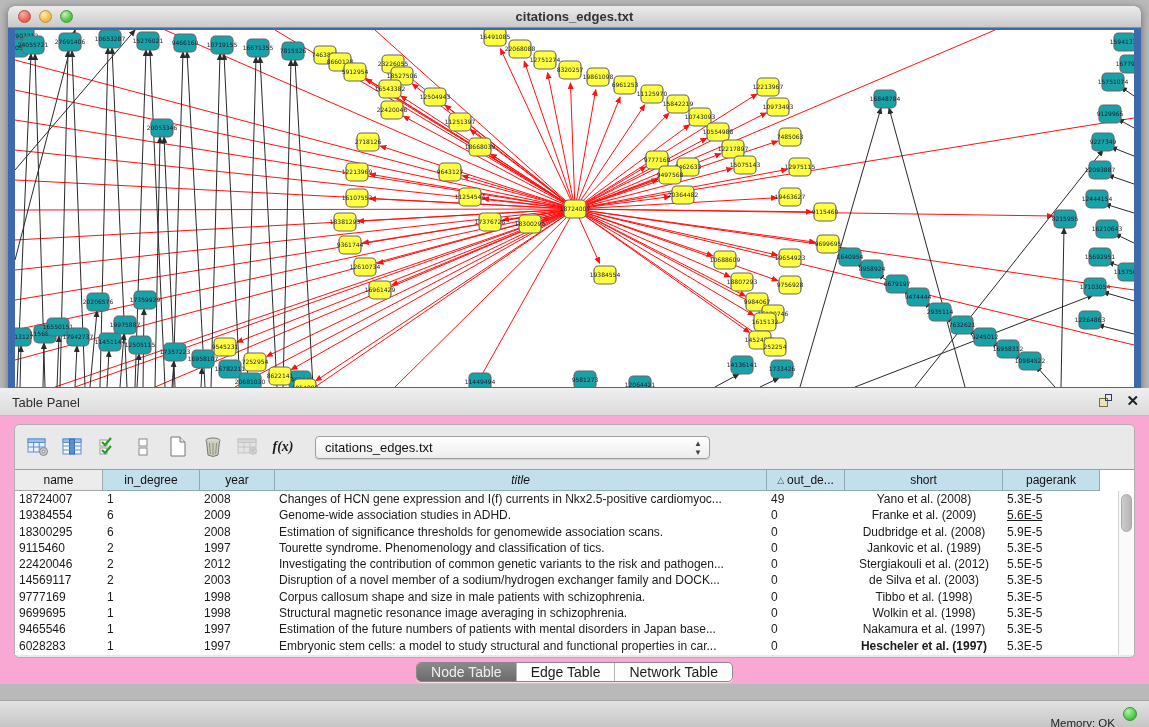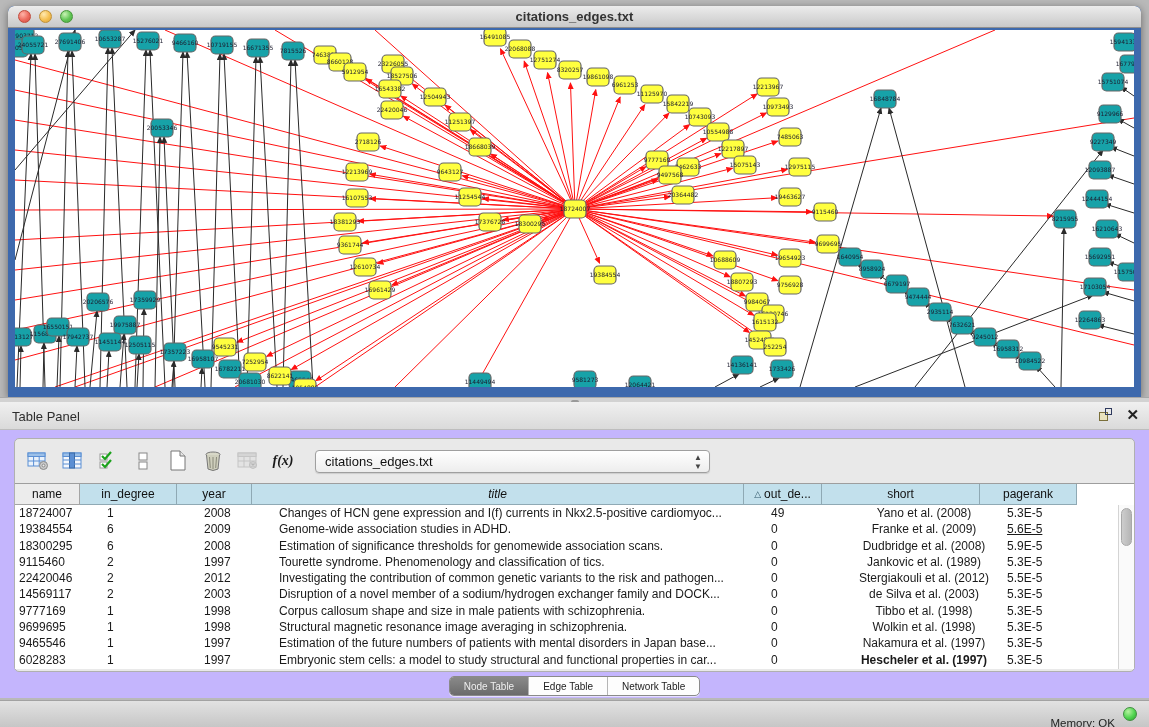--- a/index.html
+++ b/index.html
@@ -22,21 +22,21 @@
   .canvas-wrap svg { display:block; }
   .node-label { font-size:6px; fill:#1c1c2e; font-family:"DejaVu Sans", sans-serif; }
 
   
   .splitter { position:absolute; left:0; top:397px; width:1149px; height:7px; background:#d2d2d2;
     border-top:1px solid #a8a8a8; }
   .splitter .grip { position:absolute; left:571px; top:2px; width:8px; height:4px;
     background:#9a9a9a; border-radius:2px; }
 
   
-  .table-panel { position:absolute; left:0; top:402px; width:1149px; height:296px; background:#c4b5fd; }
+  .table-panel { position:absolute; left:0; top:388px; width:1149px; height:296px; background:#f9a8d4; }
   .tp-header { height:28px; background:linear-gradient(#f0f0f0,#dadada); border-bottom:1px solid #bdbdbd;
     position:relative; }
   .tp-header .tp-title { position:absolute; left:12px; top:7px; font-size:13px; color:#2e2e2e; }
   .tp-header .tp-actions { position:absolute; right:10px; top:5px; display:flex; gap:12px; align-items:center; }
   .float-btn { width:16px; height:16px; position:relative; cursor:default; }
   .float-btn .sq1 { position:absolute; left:1px; top:5px; width:9px; height:9px; border:1.5px solid #7a6f3a; background:#e9e2bd; }
   .float-btn .sq2 { position:absolute; left:7px; top:1px; width:7px; height:7px; border:1.5px solid #2e3a5e; }
   .close-btn { font-size:15px; font-weight:bold; color:#222; line-height:16px; cursor:default; }
 
   .inner-box { position:absolute; left:14px; top:36px; width:1121px; height:234px;
@@ -66,21 +66,21 @@
     padding:0 4px; }
   .td.c { text-align:center; }
   .vscroll { position:absolute; right:0; top:21px; width:16px; bottom:0; background:#fafafa; border-left:1px solid #d4d4d4; }
   .vscroll .thumb { position:absolute; left:2px; top:3px; width:11px; height:38px; border-radius:6px;
     background:linear-gradient(90deg,#cdcdcd,#b5b5b5); border:1px solid #a8a8a8; }
 
   
   .tabs { position:absolute; left:0; right:0; top:274px; height:22px; display:flex; justify-content:center; }
   .seg { display:flex; border:1px solid #8a8a8a; border-radius:5px; overflow:hidden; height:20px;
     background:#fdfdfd; box-shadow:0 1px 0 rgba(255,255,255,.6); }
-  .seg .tab { padding:0 14px; font-size:10px; line-height:19px; color:#1c1c1c; border-right:1px solid #b5b5b5; }
+  .seg .tab { padding:0 14px; font-size:14px; line-height:19px; color:#1c1c1c; border-right:1px solid #b5b5b5; }
   .seg .tab:last-child { border-right:none; }
   .seg .tab.active { background:linear-gradient(#8a8a8a,#6b6b6b); color:#efefef; }
 
   
   .statusbar { position:absolute; left:0; top:700px; width:1149px; height:27px;
     background:linear-gradient(#e2e2e2,#c6c6c6); border-top:1px solid #a2a2a2; }
   .statusbar .mem { position:absolute; right:34px; top:16px; font-size:11.5px; color:#222; }
   .statusbar .dot { position:absolute; right:12px; top:6px; width:14px; height:14px; border-radius:50%;
     background:radial-gradient(circle at 35% 30%, #b6f2a0, #4fd44f 55%, #2f9e2f); border:1px solid #3f8f3f; }
 </style>
@@ -557,21 +557,21 @@
         </span>
 
       <div class="net-select">
         <span>citations_edges.txt</span>
         <span class="arrows">▲<br>▼</span>
       </div>
     </div>
 
     <div class="tbl">
       <div class="tbl-head" id="tbl-head">
-          <div class="th gray" style="width: 65px;">name</div>
+          <div class="th gray" style="width: 88px;">name</div>
           <div class="th" style="width: 97px;">in_degree</div>
           <div class="th" style="width: 75px;">year</div>
           <div class="th" style="width: 492px; font-style: italic;">title</div>
           <div class="th" style="width: 78px;"><span class="sort-tri">△</span>out_de...</div>
           <div class="th" style="width: 158px;">short</div>
           <div class="th" style="width: 97px;">pagerank</div>
         </div>
       <div class="tbl-body" id="tbl-body">
           <div class="tr">
             <div class="td" style="width: 88px;">18724007</div>

